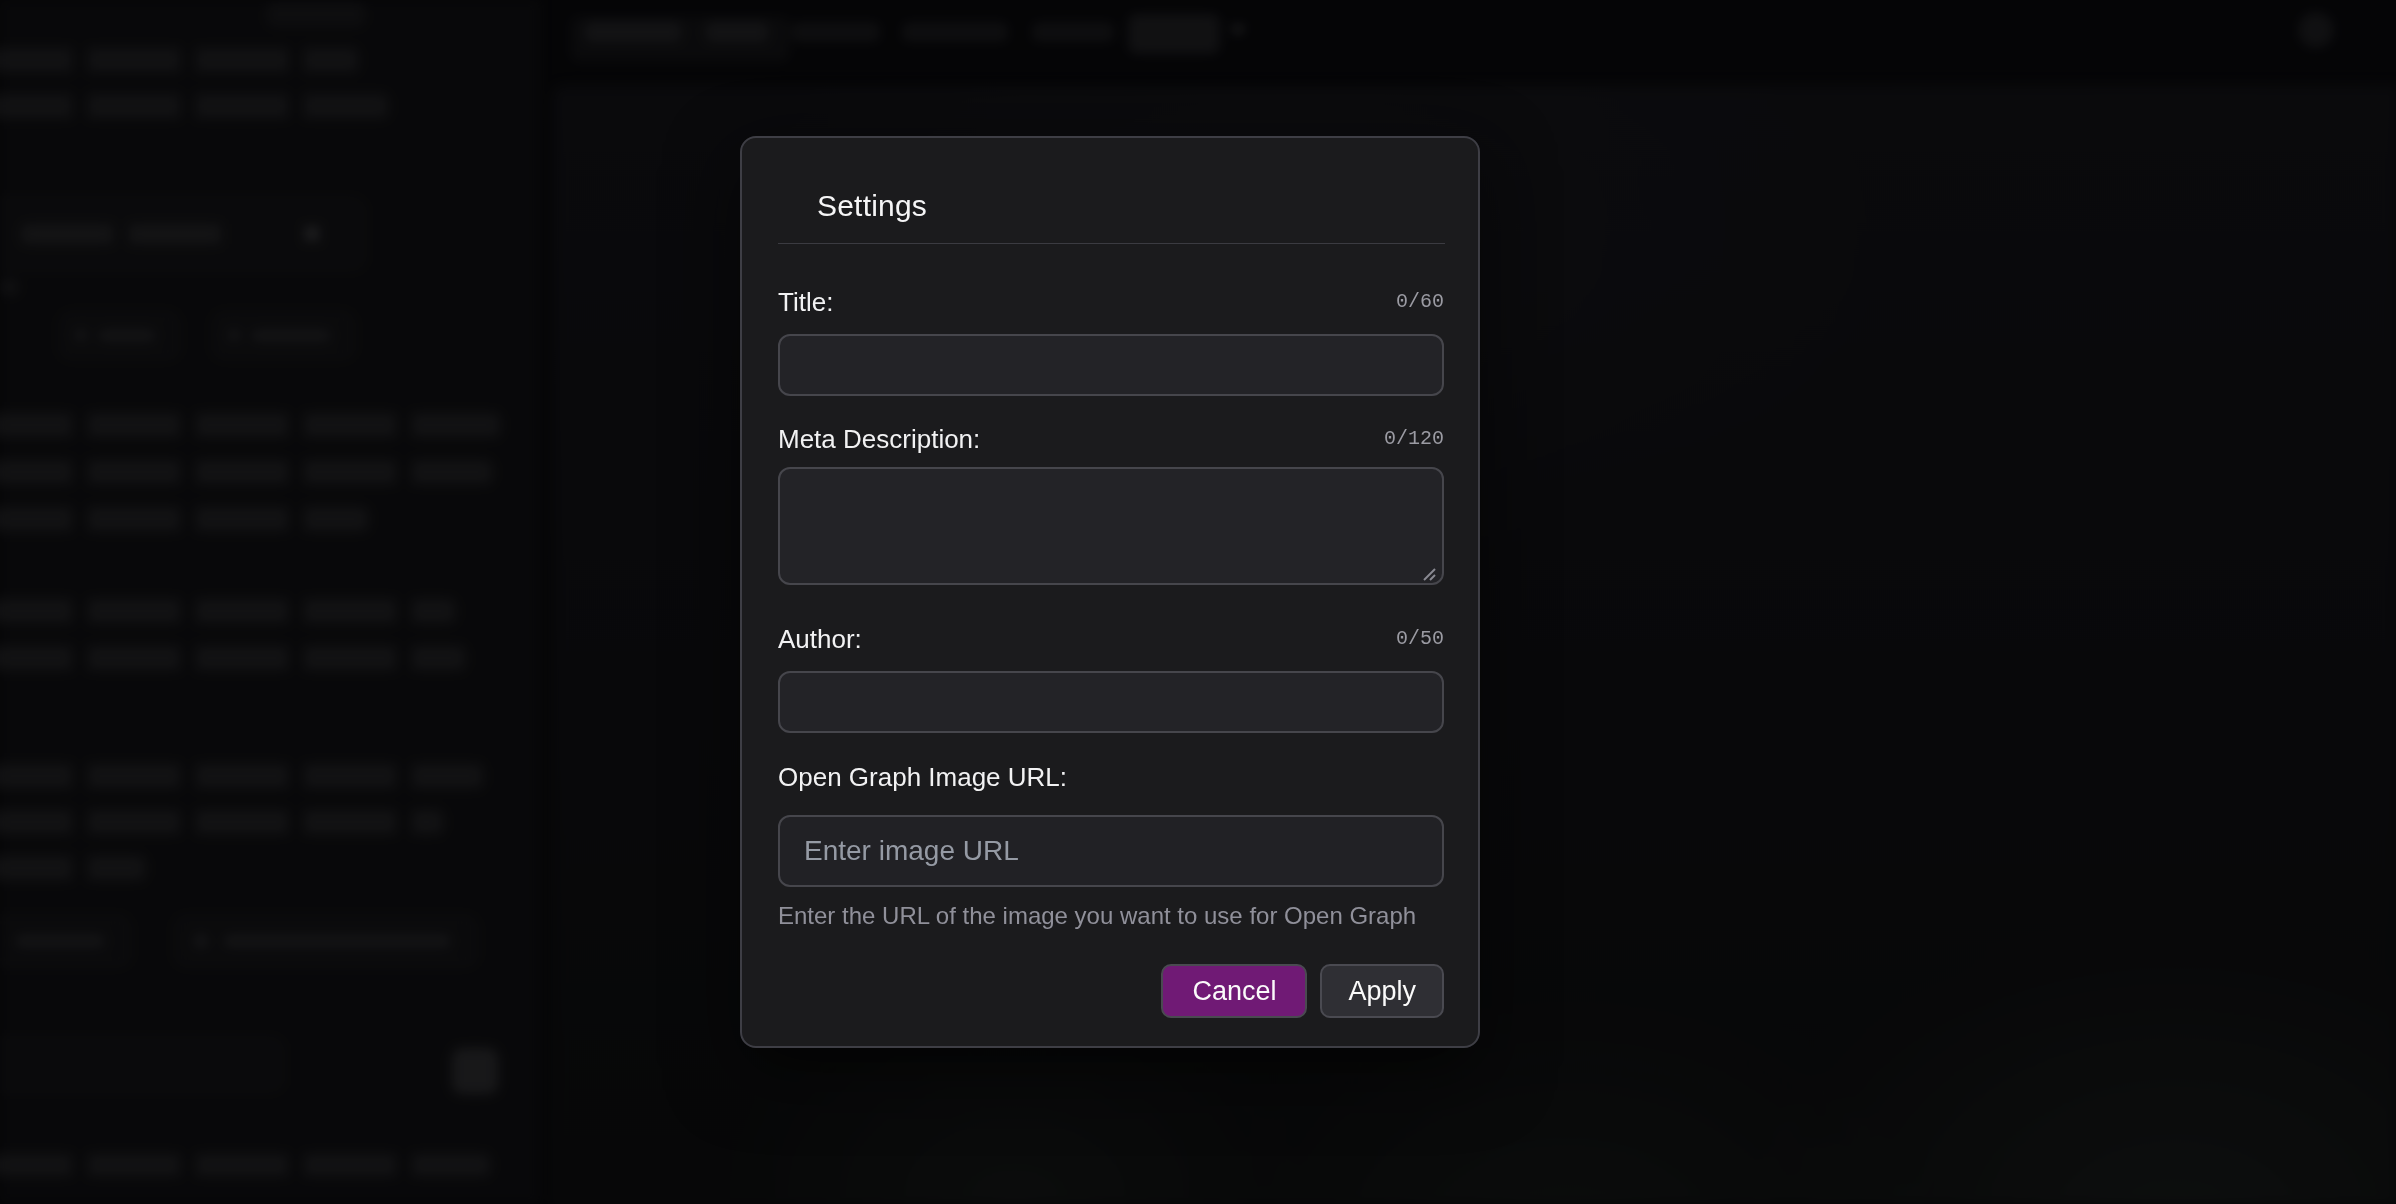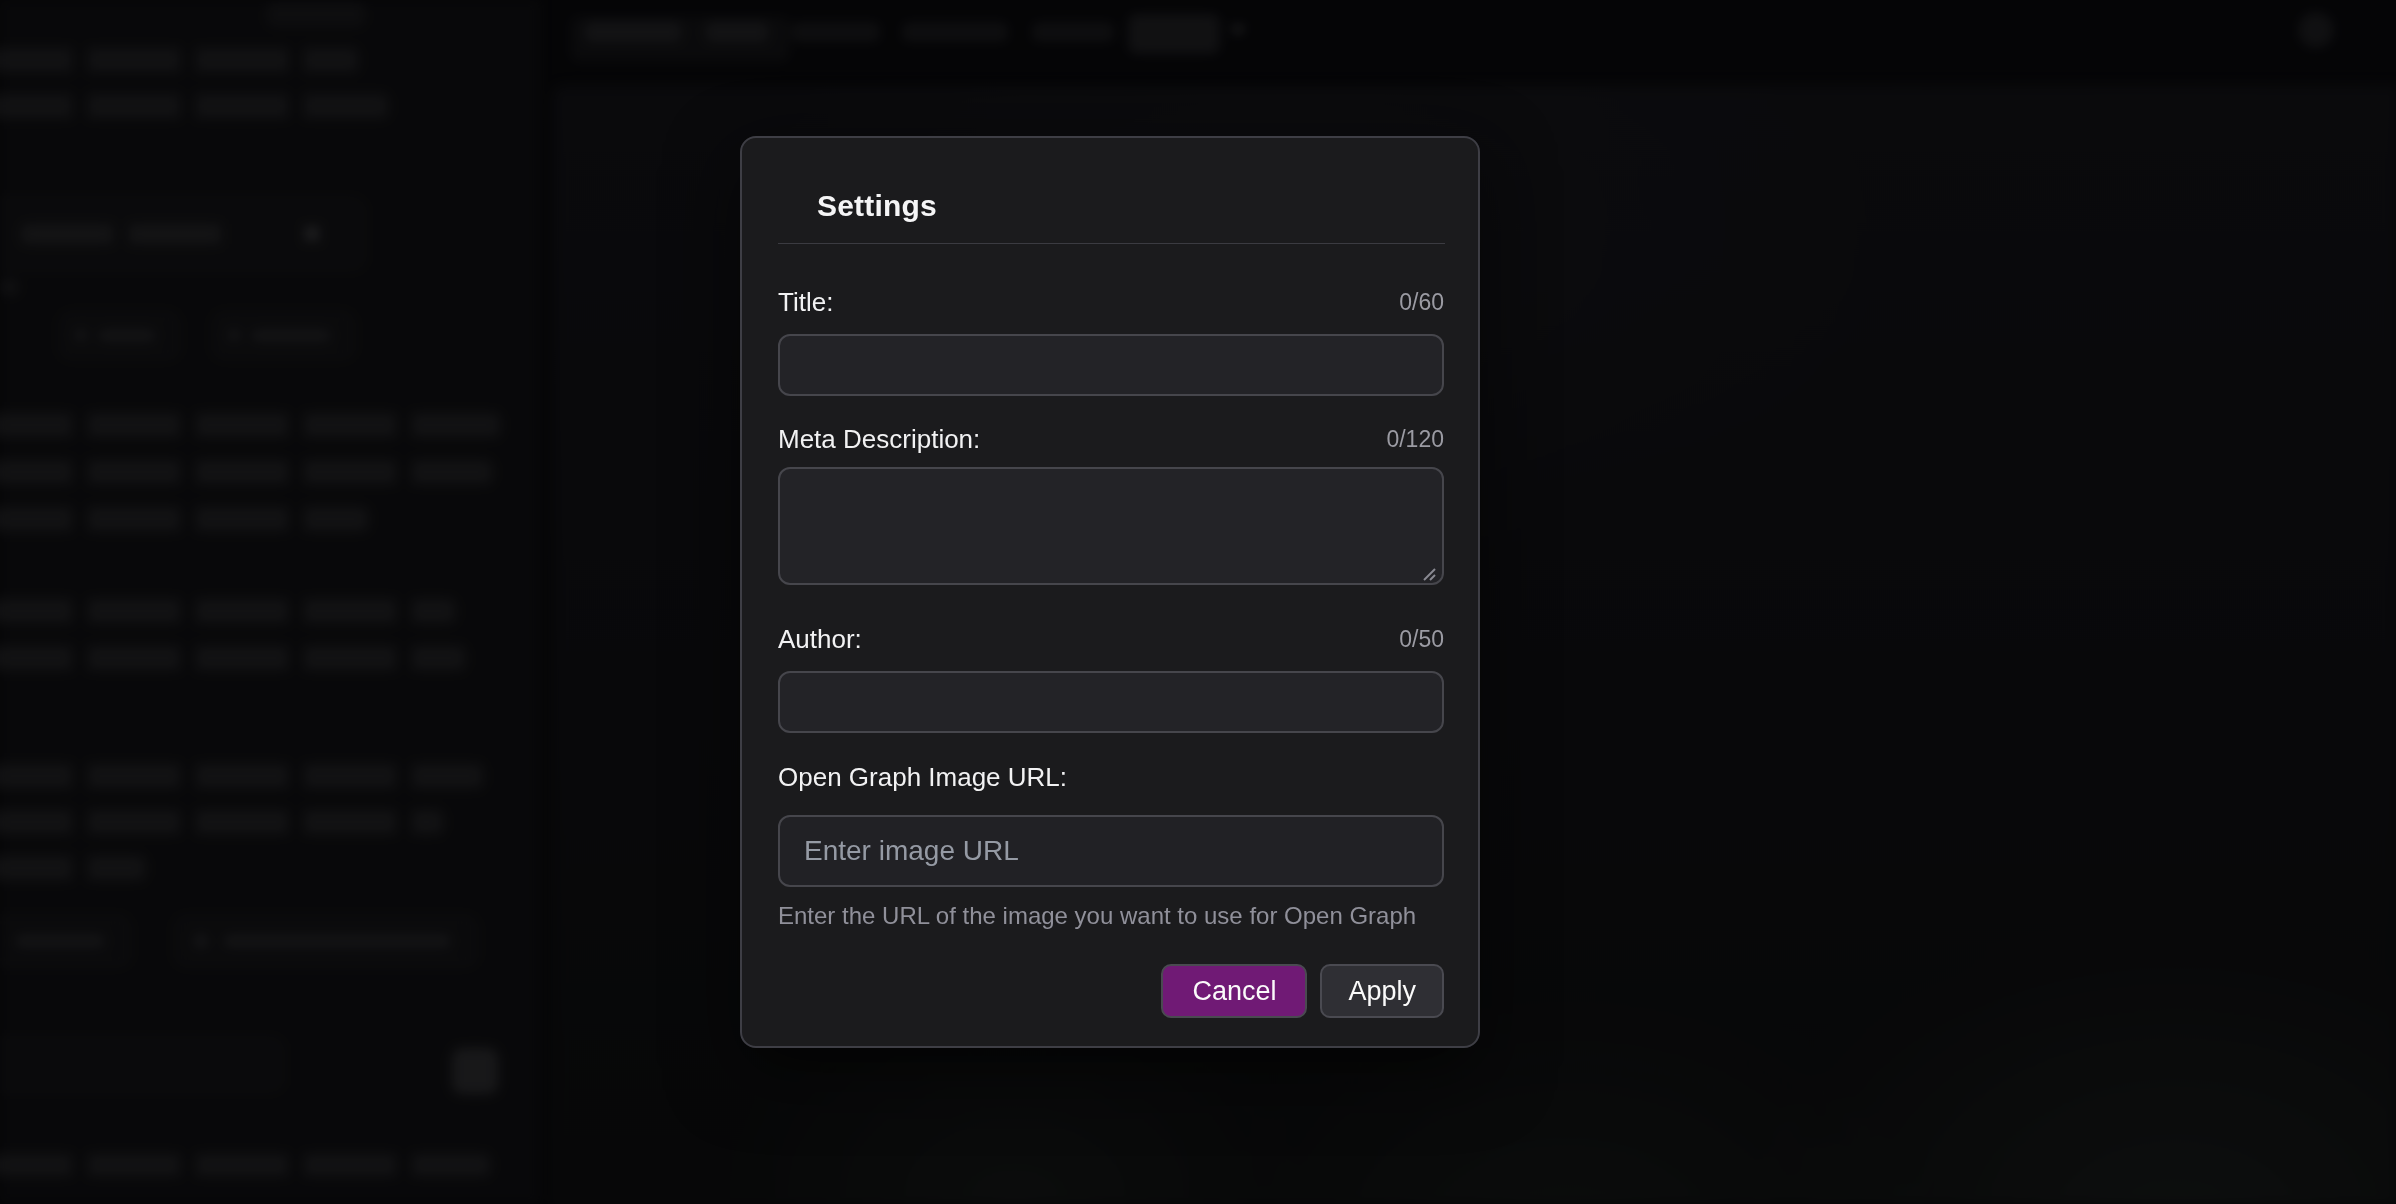--- a/index.html
+++ b/index.html
@@ -39,26 +39,26 @@
             linear-gradient(#101013 0%, #0d0d0f 55%, #0a0b0a 100%);}
 
   
   .overlay{position:absolute;inset:0;background:rgba(6,6,8,.55);}
 
   
   .modal{position:absolute;left:740px;top:136px;width:740px;height:912px;
          box-sizing:border-box;background:#1b1b1d;border:2px solid #3e3e45;
          border-radius:16px;box-shadow:0 24px 70px rgba(0,0,0,.55);}
   .modal-title{margin:53px 36px 0 75px;font-size:30px;line-height:30px;
-               font-weight:700;color:#f5f5f6;letter-spacing:.2px;}
+               font-weight:400;color:#f5f5f6;letter-spacing:.2px;}
   .modal-divider{height:1px;background:#3b3b41;margin:22px 33px 0 36px;border:0;}
   .modal-body{padding:0 34px 0 36px;}
   .row-head{display:flex;justify-content:space-between;align-items:flex-end;
             font-size:26px;line-height:30px;color:#f2f2f3;}
-  .row-head .counter{font-size:23px;color:#9b9ba3;}
+  .row-head .counter{font-size:20px;color:#9b9ba3;font-family:Liberation Mono, monospace;}
   .field{box-sizing:border-box;width:100%;background:#232327;
          border:2px solid #46464c;border-radius:12px;color:#e8e8ea;
          font-size:28px;padding:0 24px;outline:none;
          font-family:"Liberation Sans","DejaVu Sans",sans-serif;}
   input.field{height:62px;}
   textarea.field{height:118px;resize:none;padding-top:14px;}
   .ta-wrap{position:relative;}
   .resize-handle{position:absolute;right:8px;bottom:8px;}
   input.field.url{height:72px;background:#212125;}
   input.field::placeholder{color:#959aa4;opacity:1;}

